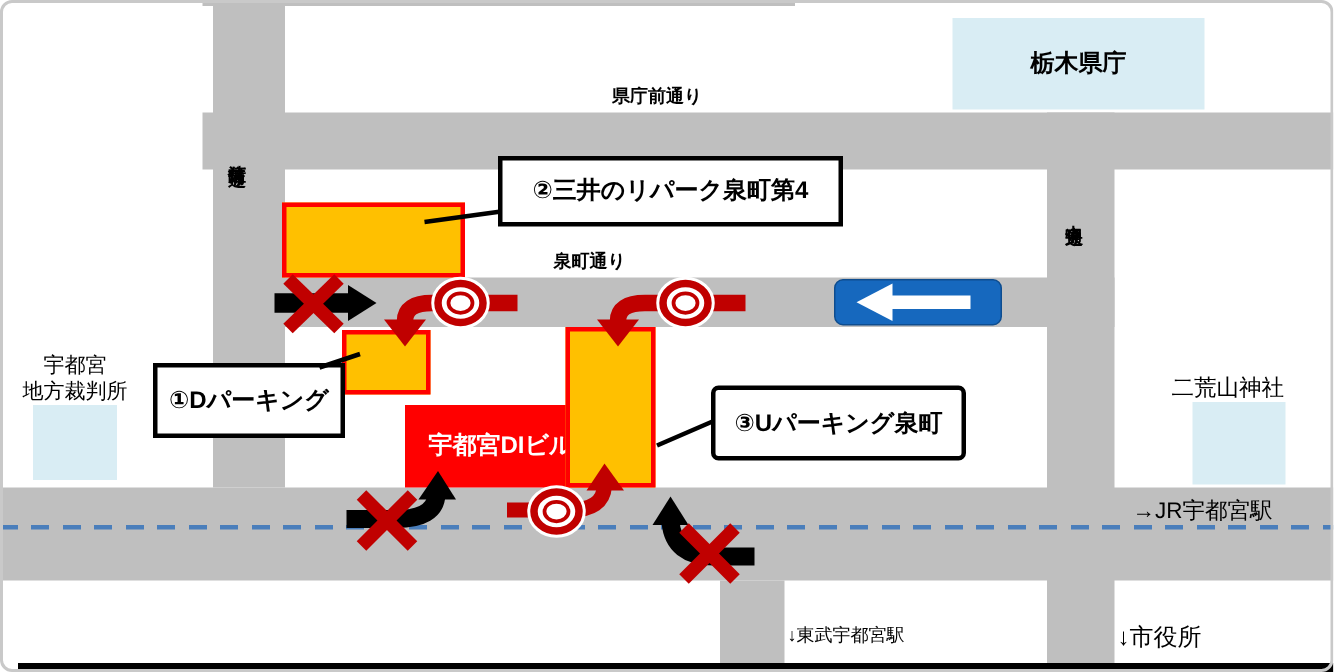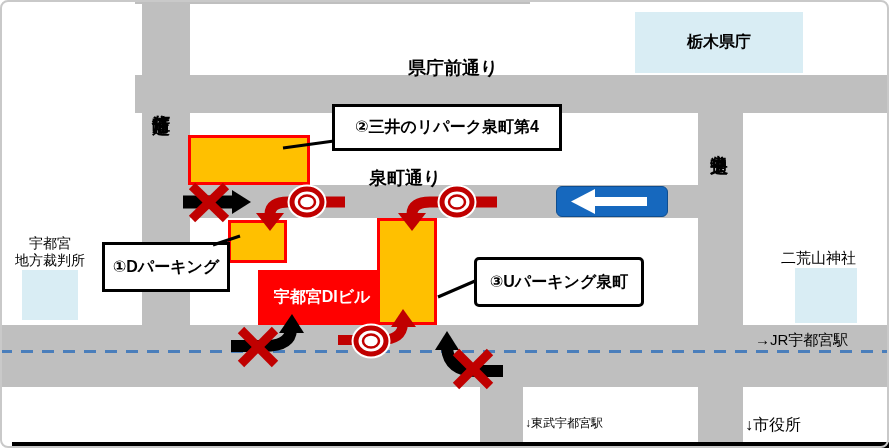--- a/index.html
+++ b/index.html
@@ -5,21 +5,21 @@
   html,body{margin:0;padding:0;background:#fff;}
   #stage{position:relative;width:889px;height:448px;background:#fff;overflow:hidden;
          font-family:"Liberation Sans","DejaVu Sans",sans-serif;color:#000;}
   .road{position:absolute;background:var(--road,#BFBFBF);}
   .bldg-blue{position:absolute;background:var(--lightblue,#D9EDF4);}
   .parking{position:absolute;background:var(--orange,#FFC000);border:3px solid var(--red,#FF0000);box-sizing:border-box;}
   .redbldg{position:absolute;background:var(--red,#FF0000);display:flex;align-items:center;justify-content:center;
            color:#fff;font-weight:bold;font-size:16px;}
   .lblbox{position:absolute;background:#fff;border:3px solid #000;box-sizing:border-box;
           display:flex;align-items:center;justify-content:center;font-weight:bold;white-space:nowrap;}
-  .st-label{position:absolute;font-weight:bold;font-size:18px;white-space:nowrap;}
+  .st-label{position:absolute;font-weight:bold;font-size:12px;white-space:nowrap;}
   .st-vert{writing-mode:vertical-rl;text-orientation:upright;letter-spacing:1px;}
   .place-label{position:absolute;font-weight:normal;white-space:nowrap;}
   .dash-line{position:absolute;left:0;top:350px;width:889px;height:3px;
      background:repeating-linear-gradient(90deg,var(--railblue,#4A7EBB) 0 12px,transparent 12px 21px);}
   .blackstrip{position:absolute;left:12px;top:442px;width:877px;height:6px;background:#000;}
   .frame{position:absolute;inset:0;border:2px solid var(--frame,#C9C9C9);border-radius:8px;pointer-events:none;}
   .bluesign{position:absolute;left:556px;top:186px;width:112px;height:31px;background:var(--signblue,#1668BE);
             border-radius:6px;border:1px solid #0e4d8f;box-sizing:border-box;}
   svg.overlay{position:absolute;left:0;top:0;width:889px;height:448px;pointer-events:none;}
 </style>
@@ -49,21 +49,21 @@
 
   <div class="place-label" style="left:0;top:235px;width:100px;text-align:center;font-size:14px;line-height:17px;">
     <div>宇都宮</div>
     <div>地方裁判所</div>
   </div>
   <div class="place-label" style="left:781px;top:249px;font-size:15px;">二荒山神社</div>
   <div class="place-label" style="left:755px;top:331px;font-size:15px;">→JR宇都宮駅</div>
   <div class="place-label" style="left:525px;top:415px;font-size:12px;">↓東武宇都宮駅</div>
   <div class="place-label" style="left:745px;top:415px;font-size:16px;">↓市役所</div>
 
-  <div class="redbldg" style="left:258px;top:270px;width:128px;height:55px;">
+  <div class="redbldg" style="left:270px;top:270px;width:128px;height:55px;">
     <span>宇都宮DIビル</span>
   </div>
 
   <div class="parking" style="left:188px;top:135px;width:122px;height:50px;"></div>
   <div class="parking" style="left:228px;top:220px;width:59px;height:43px;"></div>
   <div class="parking" style="left:377px;top:218px;width:60px;height:107px;"></div>
 
   <div class="dash-line"></div>
 
   <div class="bluesign">

